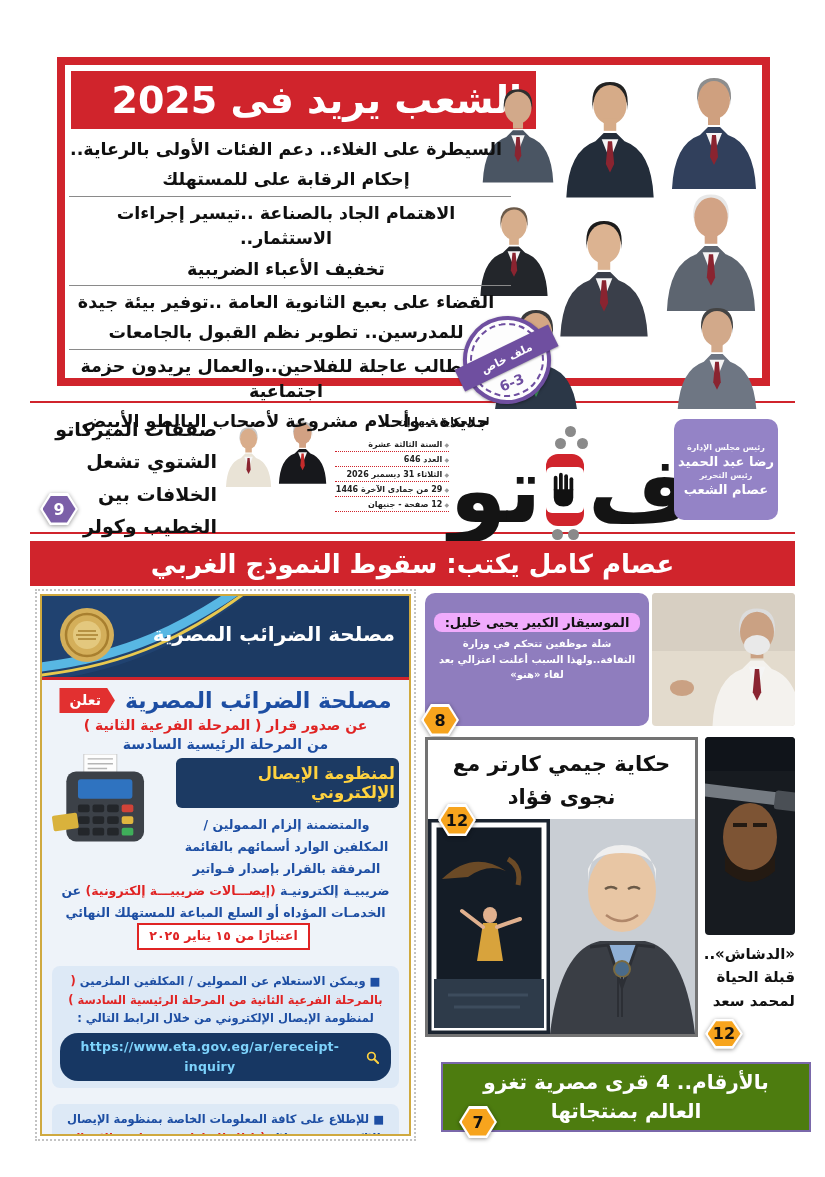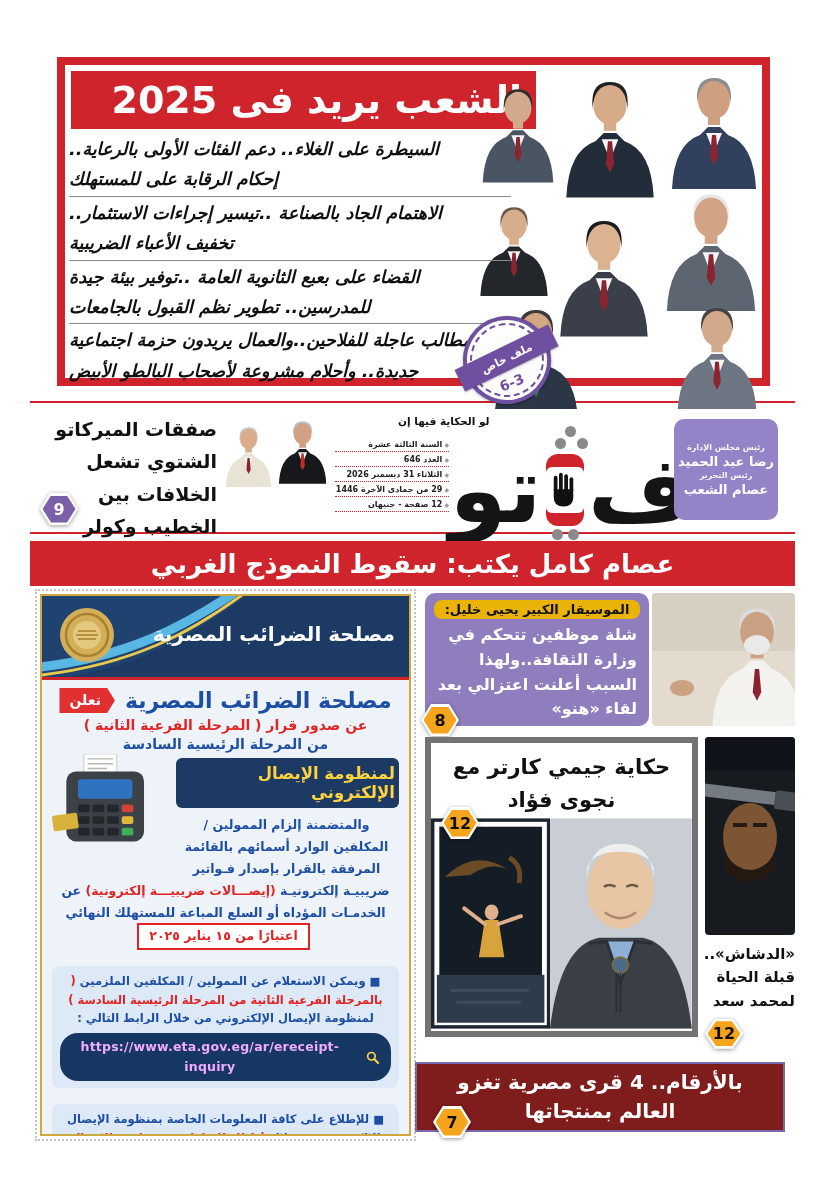--- a/index.html
+++ b/index.html
@@ -4,21 +4,21 @@
 <style>
   html,body{margin:0;padding:0;background:#fff;}
   *{box-sizing:border-box;font-family:"DejaVu Sans",sans-serif;}
   #page{position:relative;width:825px;height:1177px;background:#fff;overflow:hidden;margin:0 auto;}
 
   
   .main-box{position:absolute;left:57px;top:57px;width:713px;height:329px;border:8px solid #d0242c;background:#fff;}
   .title-bar{position:absolute;left:6px;top:6px;width:465px;height:58px;background:#d0242c;display:flex;align-items:center;justify-content:flex-end;padding:0 14px;z-index:1;}
   .title-bar .t{color:#fff;font-size:38px;font-weight:bold;direction:rtl;white-space:nowrap;}
   .headlines{position:absolute;left:4px;top:70px;width:442px;direction:rtl;z-index:3;}
-  .headline{font-size:17.5px;font-weight:bold;color:#101010;text-align:left;line-height:1.45;padding:2px 8px 3px 0;font-style:italic;}
+  .headline{font-size:17.5px;font-weight:bold;color:#101010;text-align:center;line-height:1.45;padding:2px 8px 3px 0;}
   .headline.sep{border-bottom:1.5px solid #8a8a8a;margin-bottom:2px;}
   .collage{position:absolute;right:-2px;top:-16px;width:290px;height:360px;overflow:hidden;z-index:2;}
   .avatar{position:absolute;}
   
   .stamp{position:absolute;left:398px;bottom:-26px;width:88px;height:88px;z-index:6;transform:rotate(-12deg);}
   .stamp-circle{width:100%;height:100%;border-radius:50%;background:#fdfdfd;border:4px solid #6f4fa0;position:relative;box-shadow:0 1px 3px rgba(0,0,0,.35);}
   .stamp-circle:before{content:"";position:absolute;inset:3px;border:2px dashed #6f4fa0;border-radius:50%;}
   .stamp-ribbon{position:absolute;left:-12px;right:-12px;top:26px;height:24px;background:#6f4fa0;transform:rotate(-14deg);display:flex;align-items:center;justify-content:center;color:#fff;font-size:11px;font-weight:bold;box-shadow:0 1px 2px rgba(0,0,0,.3);}
   .stamp-num{position:absolute;bottom:9px;left:0;right:0;text-align:center;color:#6f4fa0;font-weight:bold;font-size:14px;transform:rotate(-10deg);}
 
@@ -66,43 +66,43 @@
   .announce-tag{background:#e23030;color:#fff;font-weight:bold;font-size:14px;padding:4px 14px 5px 10px;clip-path:polygon(0 0,86% 0,100% 50%,86% 100%,0 100%);}
   .decree-red{color:#e02424;font-size:14px;font-weight:bold;text-align:center;direction:rtl;margin-top:4px;}
   .decree-blue{color:#1d4ea3;font-size:14px;font-weight:bold;text-align:center;direction:rtl;margin-top:3px;}
   .middle-zone{direction:rtl;margin-top:4px;}
   .pos-wrap{float:left;width:118px;height:102px;margin:-2px 4px 2px 0;}
   .system-pill{display:block;margin:2px 0 6px 124px;background:#1c3a63;color:#ffd23f;font-size:16.5px;font-weight:bold;border-radius:6px;padding:6px 4px;}
   .ad-paragraph{font-size:12.5px;font-weight:bold;color:#1d4ea3;line-height:1.75;text-align:center;}
   .red-inline{color:#e02424;}
   .date-box{display:inline-block;border:2px solid #e02424;color:#e02424;background:#fff;padding:0 10px 1px;margin-right:4px;white-space:nowrap;}
   .panel{background:#dde9f6;border-radius:8px;padding:6px 8px;margin-top:16px;direction:rtl;text-align:center;font-size:11.5px;font-weight:bold;color:#1d4ea3;line-height:1.6;}
-  .url-pill{display:flex;direction:ltr;align-items:center;justify-content:center;gap:18px;background:#173763;color:#f0abfc;border-radius:18px;padding:4px 12px;margin:6px auto 1px;width:fit-content;font-weight:bold;letter-spacing:.2px;}
+  .url-pill{display:flex;direction:ltr;align-items:center;justify-content:center;gap:18px;background:#173763;color:#7dd3fc;border-radius:18px;padding:4px 12px;margin:6px auto 1px;width:fit-content;font-weight:bold;letter-spacing:.2px;}
   .url-pill.f1{font-size:12.5px;}
 
   
   .story-khalil{position:absolute;left:425px;top:593px;width:370px;height:133px;}
   .khalil-photo{position:absolute;right:0;top:0;width:143px;height:133px;border-radius:4px;overflow:hidden;}
   .khalil-box{position:absolute;left:0;top:0;width:224px;height:133px;background:#8f7dbe;border-radius:10px;direction:rtl;}
-  .khalil-label{margin:7px 9px 4px;background:#eab308;border-radius:8px;padding:2px 6px;font-size:13px;font-weight:bold;color:#111;text-align:center;}
-  .khalil-text{color:#fff;font-size:16px;font-weight:bold;text-align:right;padding:0 12px;line-height:1.55;}
+  .khalil-label{margin:20px 9px 4px;background:#f0abfc;border-radius:8px;padding:2px 6px;font-size:13px;font-weight:bold;color:#111;text-align:center;}
+  .khalil-text{color:#fff;font-size:10px;font-weight:bold;text-align:center;padding:0 12px;line-height:1.55;}
   .badge-khalil{left:-4px;bottom:-10px;}
 
-  .story-carter{position:absolute;left:425px;top:737px;width:273px;height:300px;border:6px solid #737373;background:#fff;display:flex;flex-direction:column;}
+  .story-carter{position:absolute;left:425px;top:737px;width:273px;height:300px;border:3px solid #737373;background:#fff;display:flex;flex-direction:column;}
   .carter-title{direction:rtl;text-align:center;font-size:21px;font-weight:bold;color:#111;line-height:1.55;padding:8px 12px 0;}
   .badge-carter{left:10px;top:64px;}
   .carter-photos{margin-top:auto;display:flex;height:215px;}
   .carter-photos svg{display:block;}
 
   .story-dashash{position:absolute;left:705px;top:737px;width:90px;}
   .dashash-photo{width:90px;height:198px;border-radius:4px;overflow:hidden;}
   .dashash-title{direction:rtl;text-align:right;font-size:15px;font-weight:bold;color:#111;line-height:1.55;margin-top:8px;}
   .badge-dashash{position:relative;margin-top:6px;width:38px;height:30px;filter:drop-shadow(0 1px 2px rgba(0,0,0,.4));}
 
-  .story-villages{position:absolute;left:415px;top:1062px;width:370px;height:70px;background:#7f1d1d;border:2px solid #7a68aa;display:flex;align-items:center;justify-content:center;}
+  .story-villages{position:absolute;left:441px;top:1062px;width:370px;height:70px;background:#4d7c0f;border:2px solid #7a68aa;display:flex;align-items:center;justify-content:center;}
   .villages-title{direction:rtl;color:#fff;font-size:20px;font-weight:bold;text-align:center;line-height:1.45;padding:0 34px;}
   .badge-villages{left:16px;bottom:-8px;}
 </style>
 </head>
 <body>
 
 <svg width="0" height="0" style="position:absolute">
   <defs>
     <g id="person">
       <path d="M33,28 Q33,9 50,9 Q67,9 67,28 L67,36 Q67,20 50,20 Q33,20 33,36 Z" fill="var(--hair,#3a3a3a)"></path>

